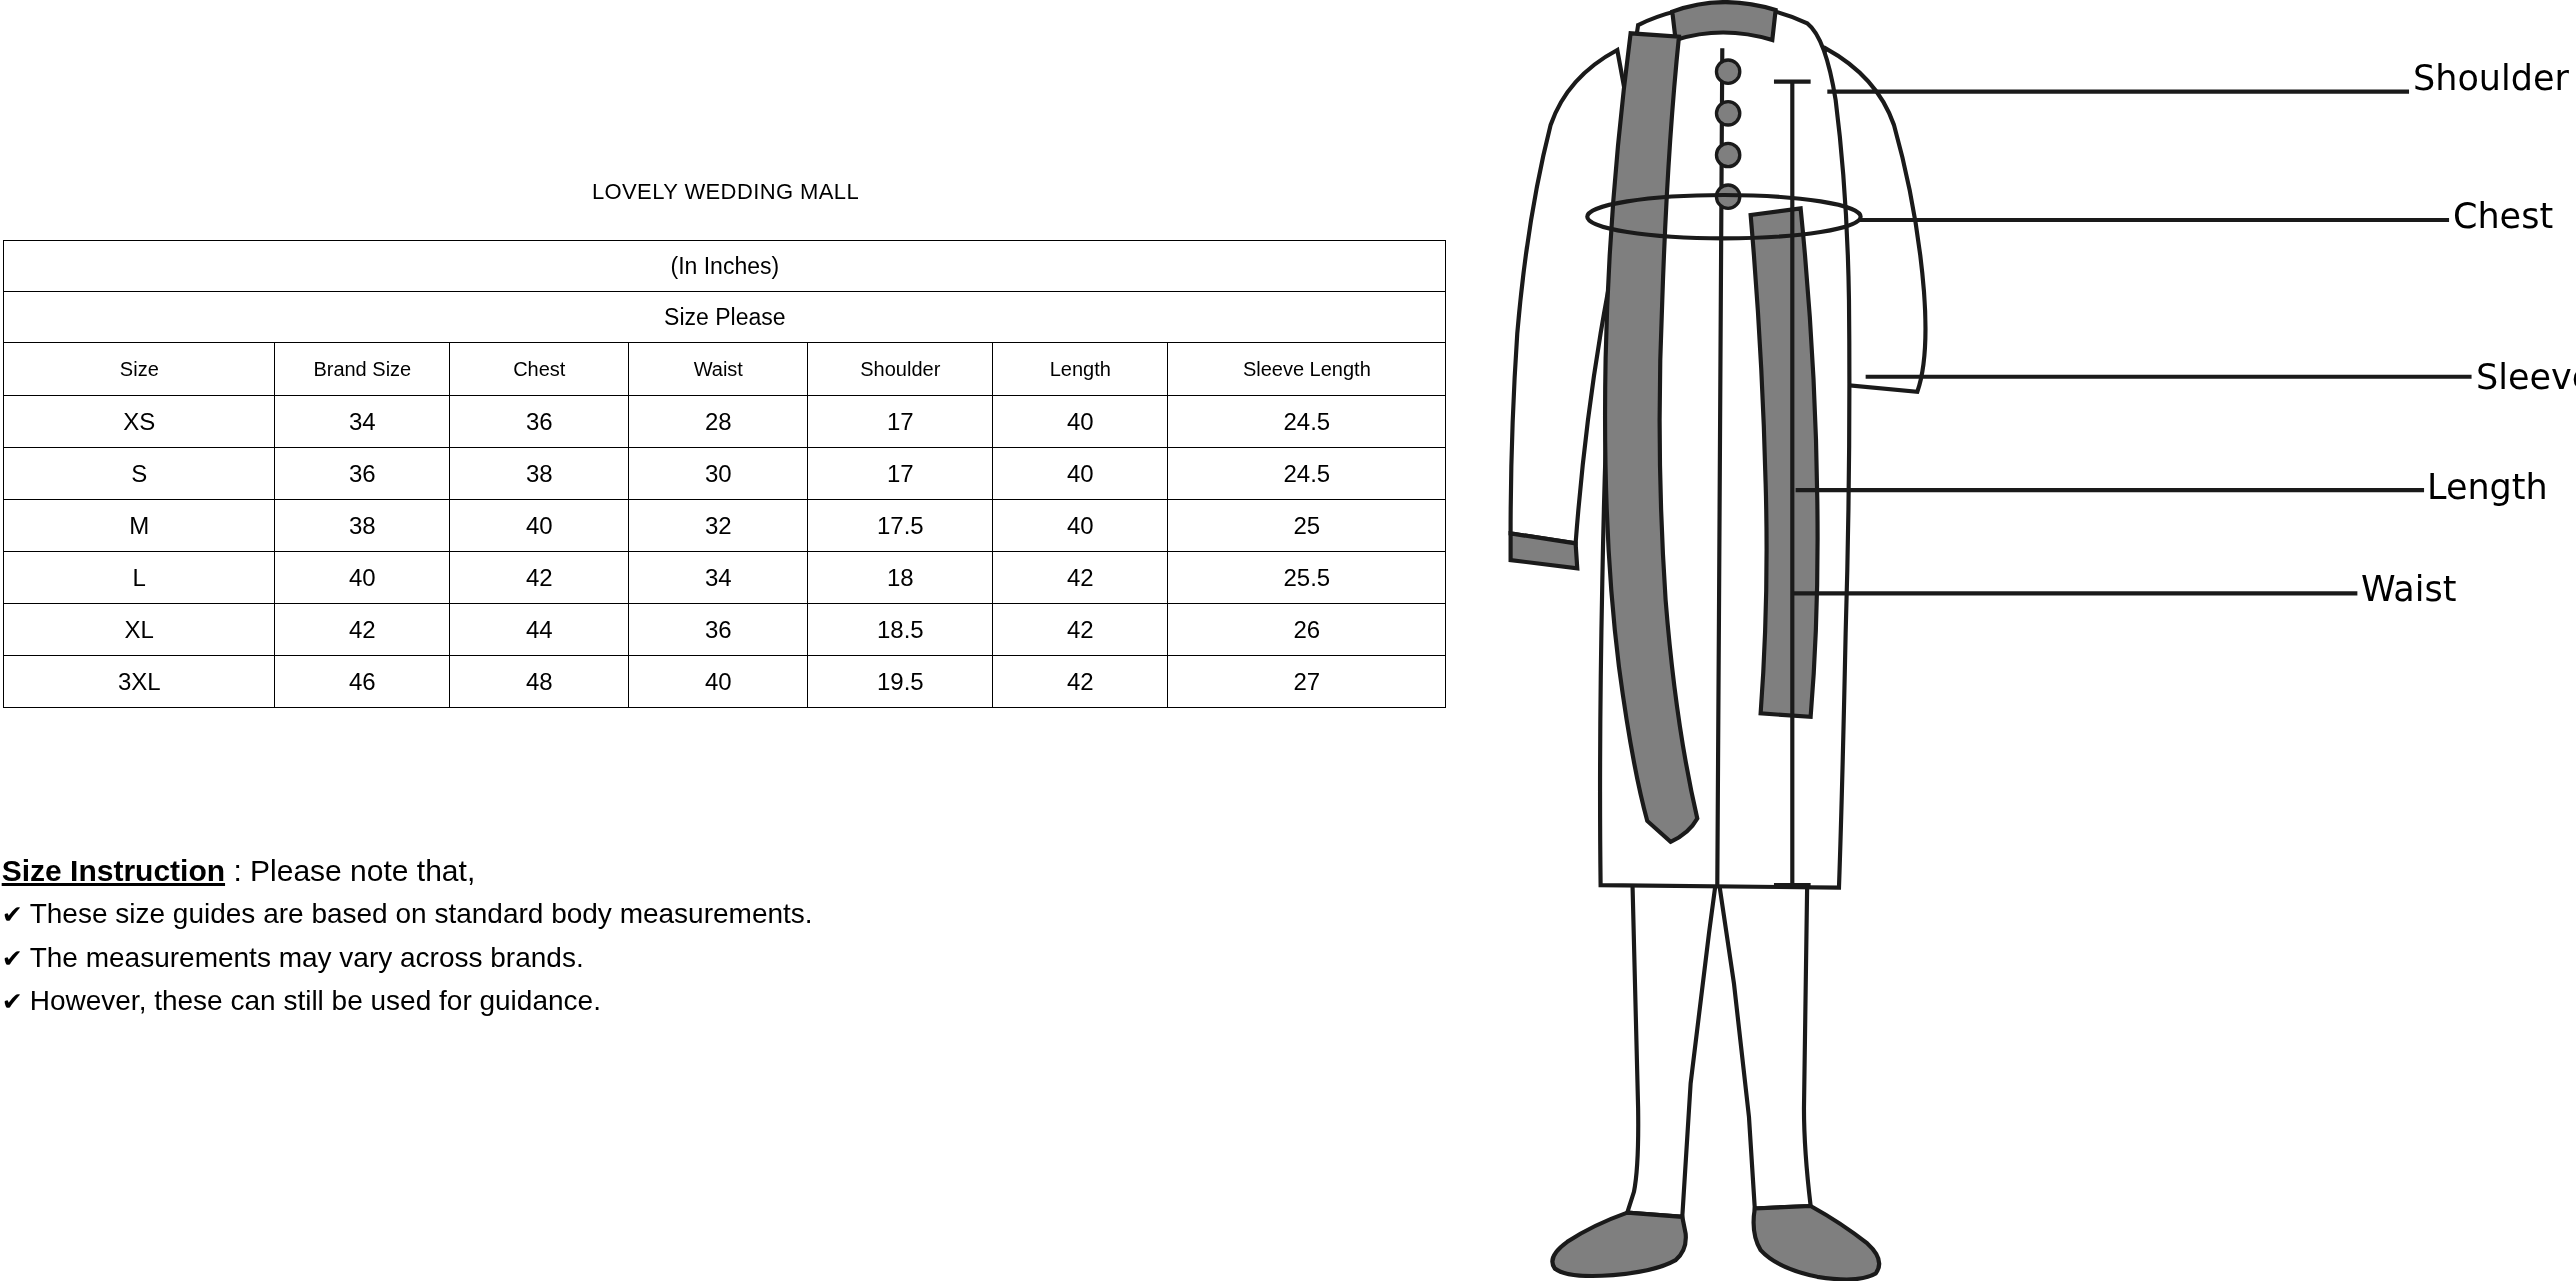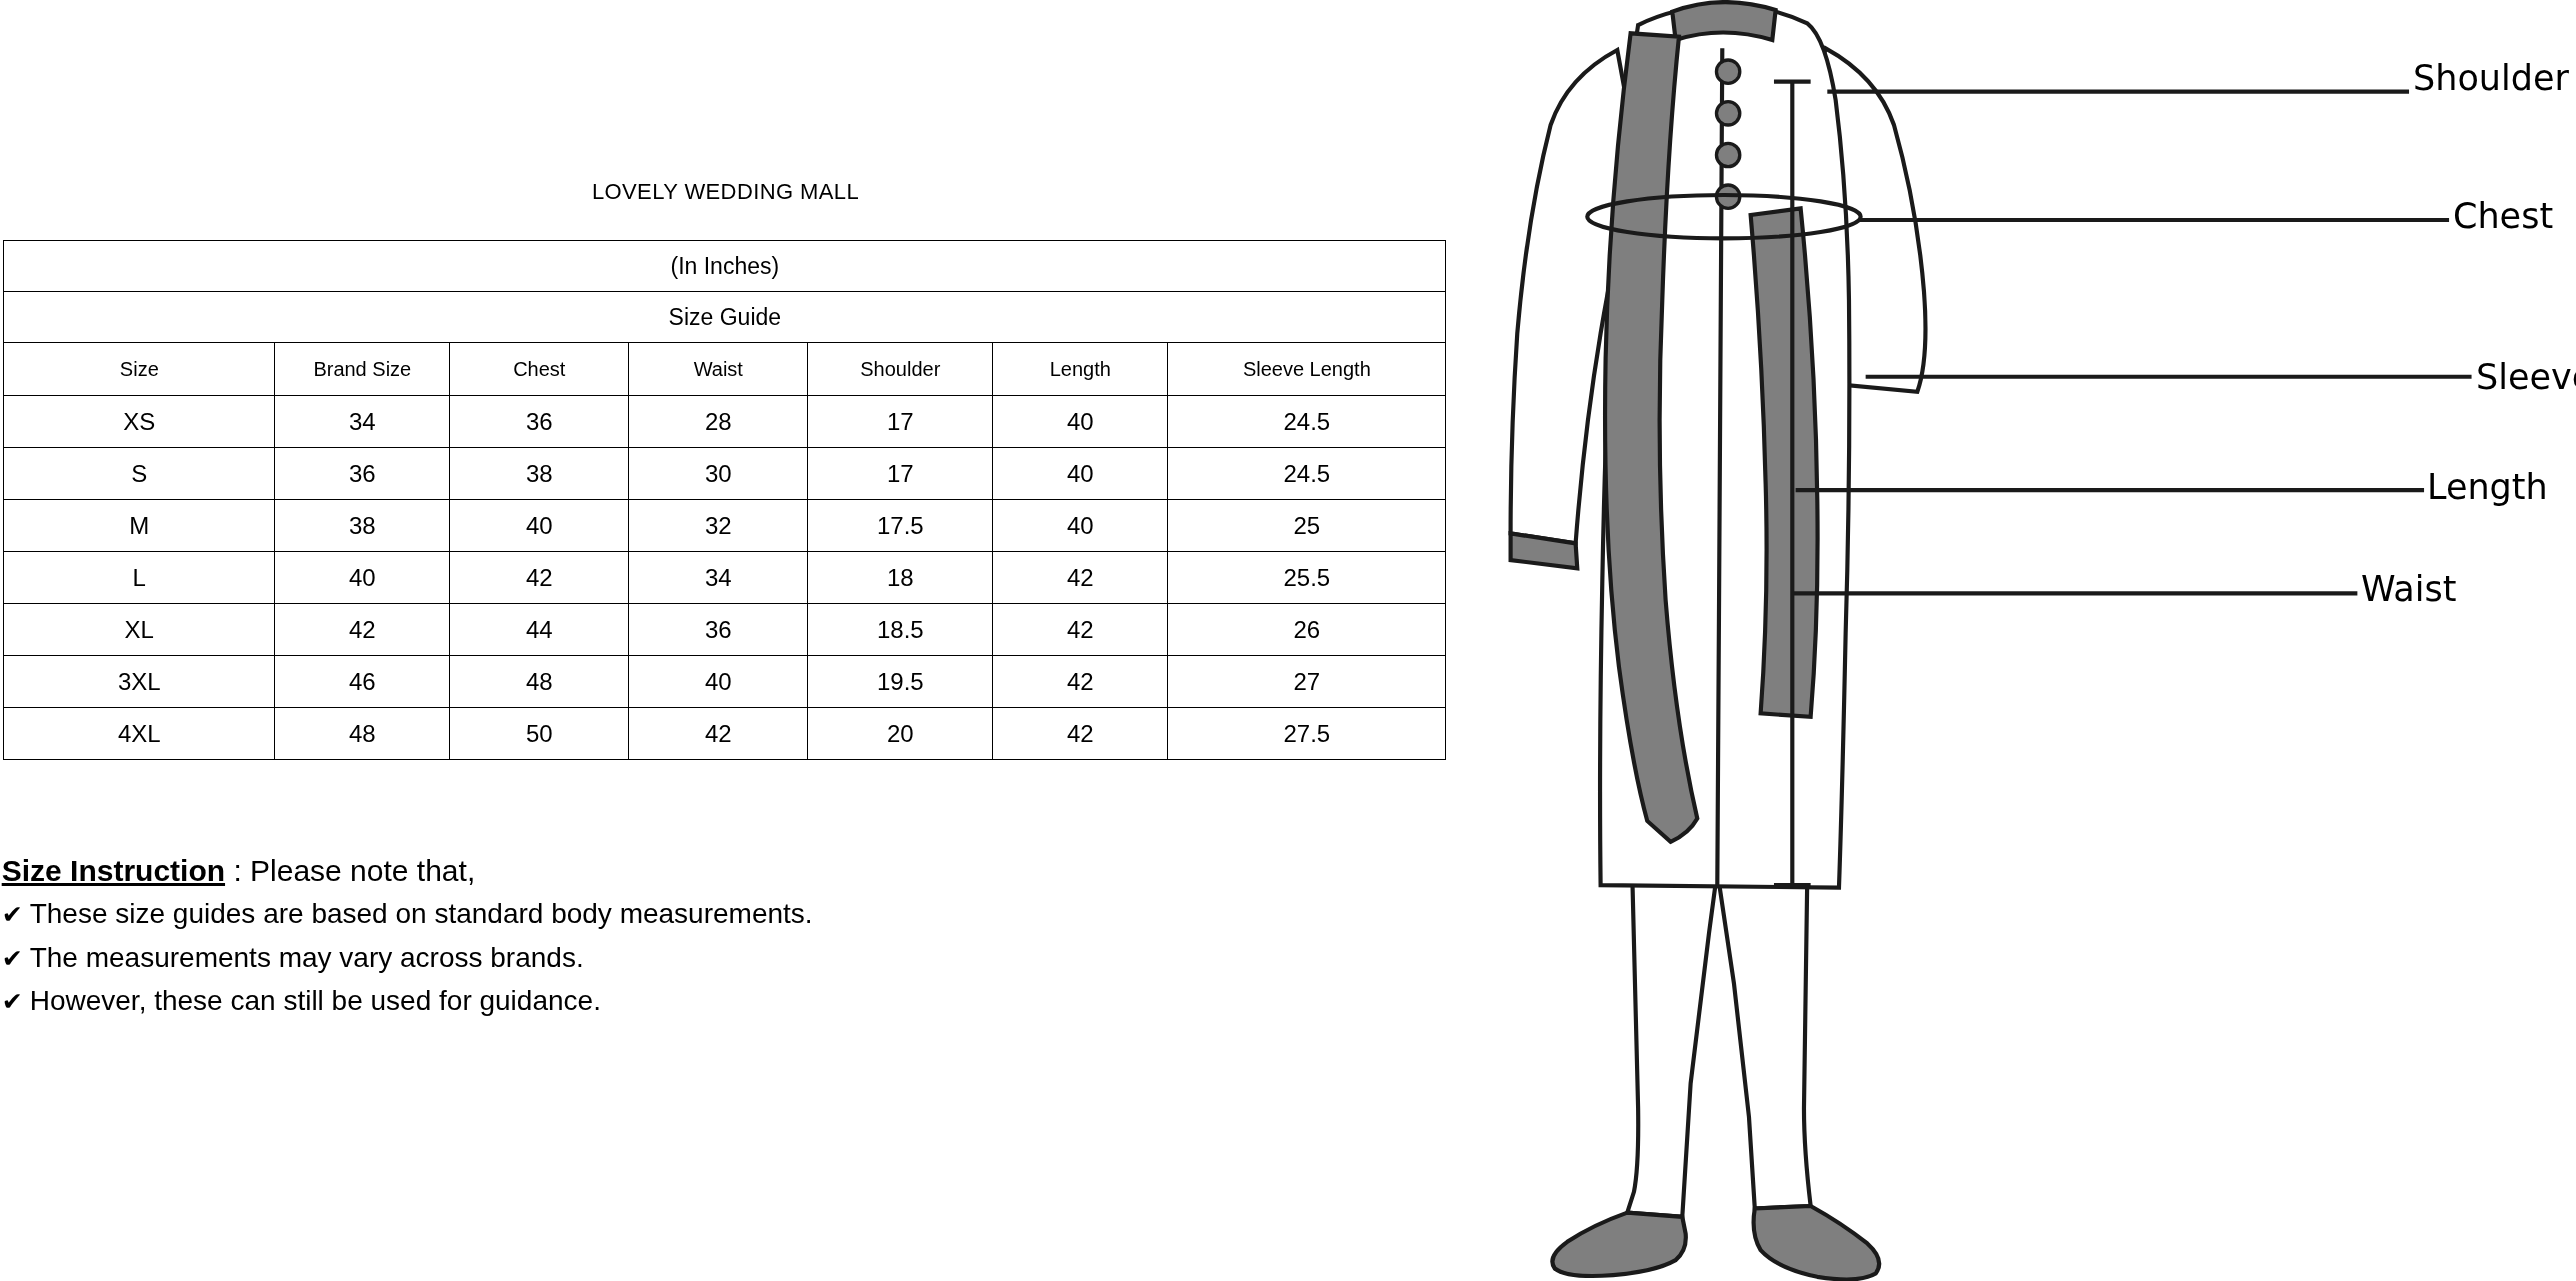--- a/index.html
+++ b/index.html
@@ -158,21 +158,21 @@
           <col class="c3">
           <col class="c4">
           <col class="c5">
           <col class="c6">
       </colgroup>
       <tbody>
         <tr>
           <td class="unit-cell" colspan="7">(In Inches)</td>
         </tr>
         <tr>
-          <td class="guide-cell" colspan="7">Size Guide</td>
+          <td class="guide-cell" colspan="7">Size Please</td>
         </tr>
         <tr class="col-head">
           <td>Size</td>
           <td>Brand Size</td>
           <td>Chest</td>
           <td>Waist</td>
           <td>Shoulder</td>
           <td>Length</td>
           <td>Sleeve Length</td>
         </tr>
@@ -223,29 +223,20 @@
           <td>26</td>
         </tr>
         <tr class="data-row">
           <td>3XL</td>
           <td>46</td>
           <td>48</td>
           <td>40</td>
           <td>19.5</td>
           <td>42</td>
           <td>27</td>
-        </tr>
-        <tr class="data-row">
-          <td>4XL</td>
-          <td>48</td>
-          <td>50</td>
-          <td>42</td>
-          <td>20</td>
-          <td>42</td>
-          <td>27.5</td>
         </tr>
       </tbody>
     </table>
   </div>
 
   <div id="instructions">
     <div id="instr-title-line"><span class="underlined">Size Instruction</span><span> : Please note that,</span></div>
 
     <div class="instr-item">
       <span class="tick">✔</span>

